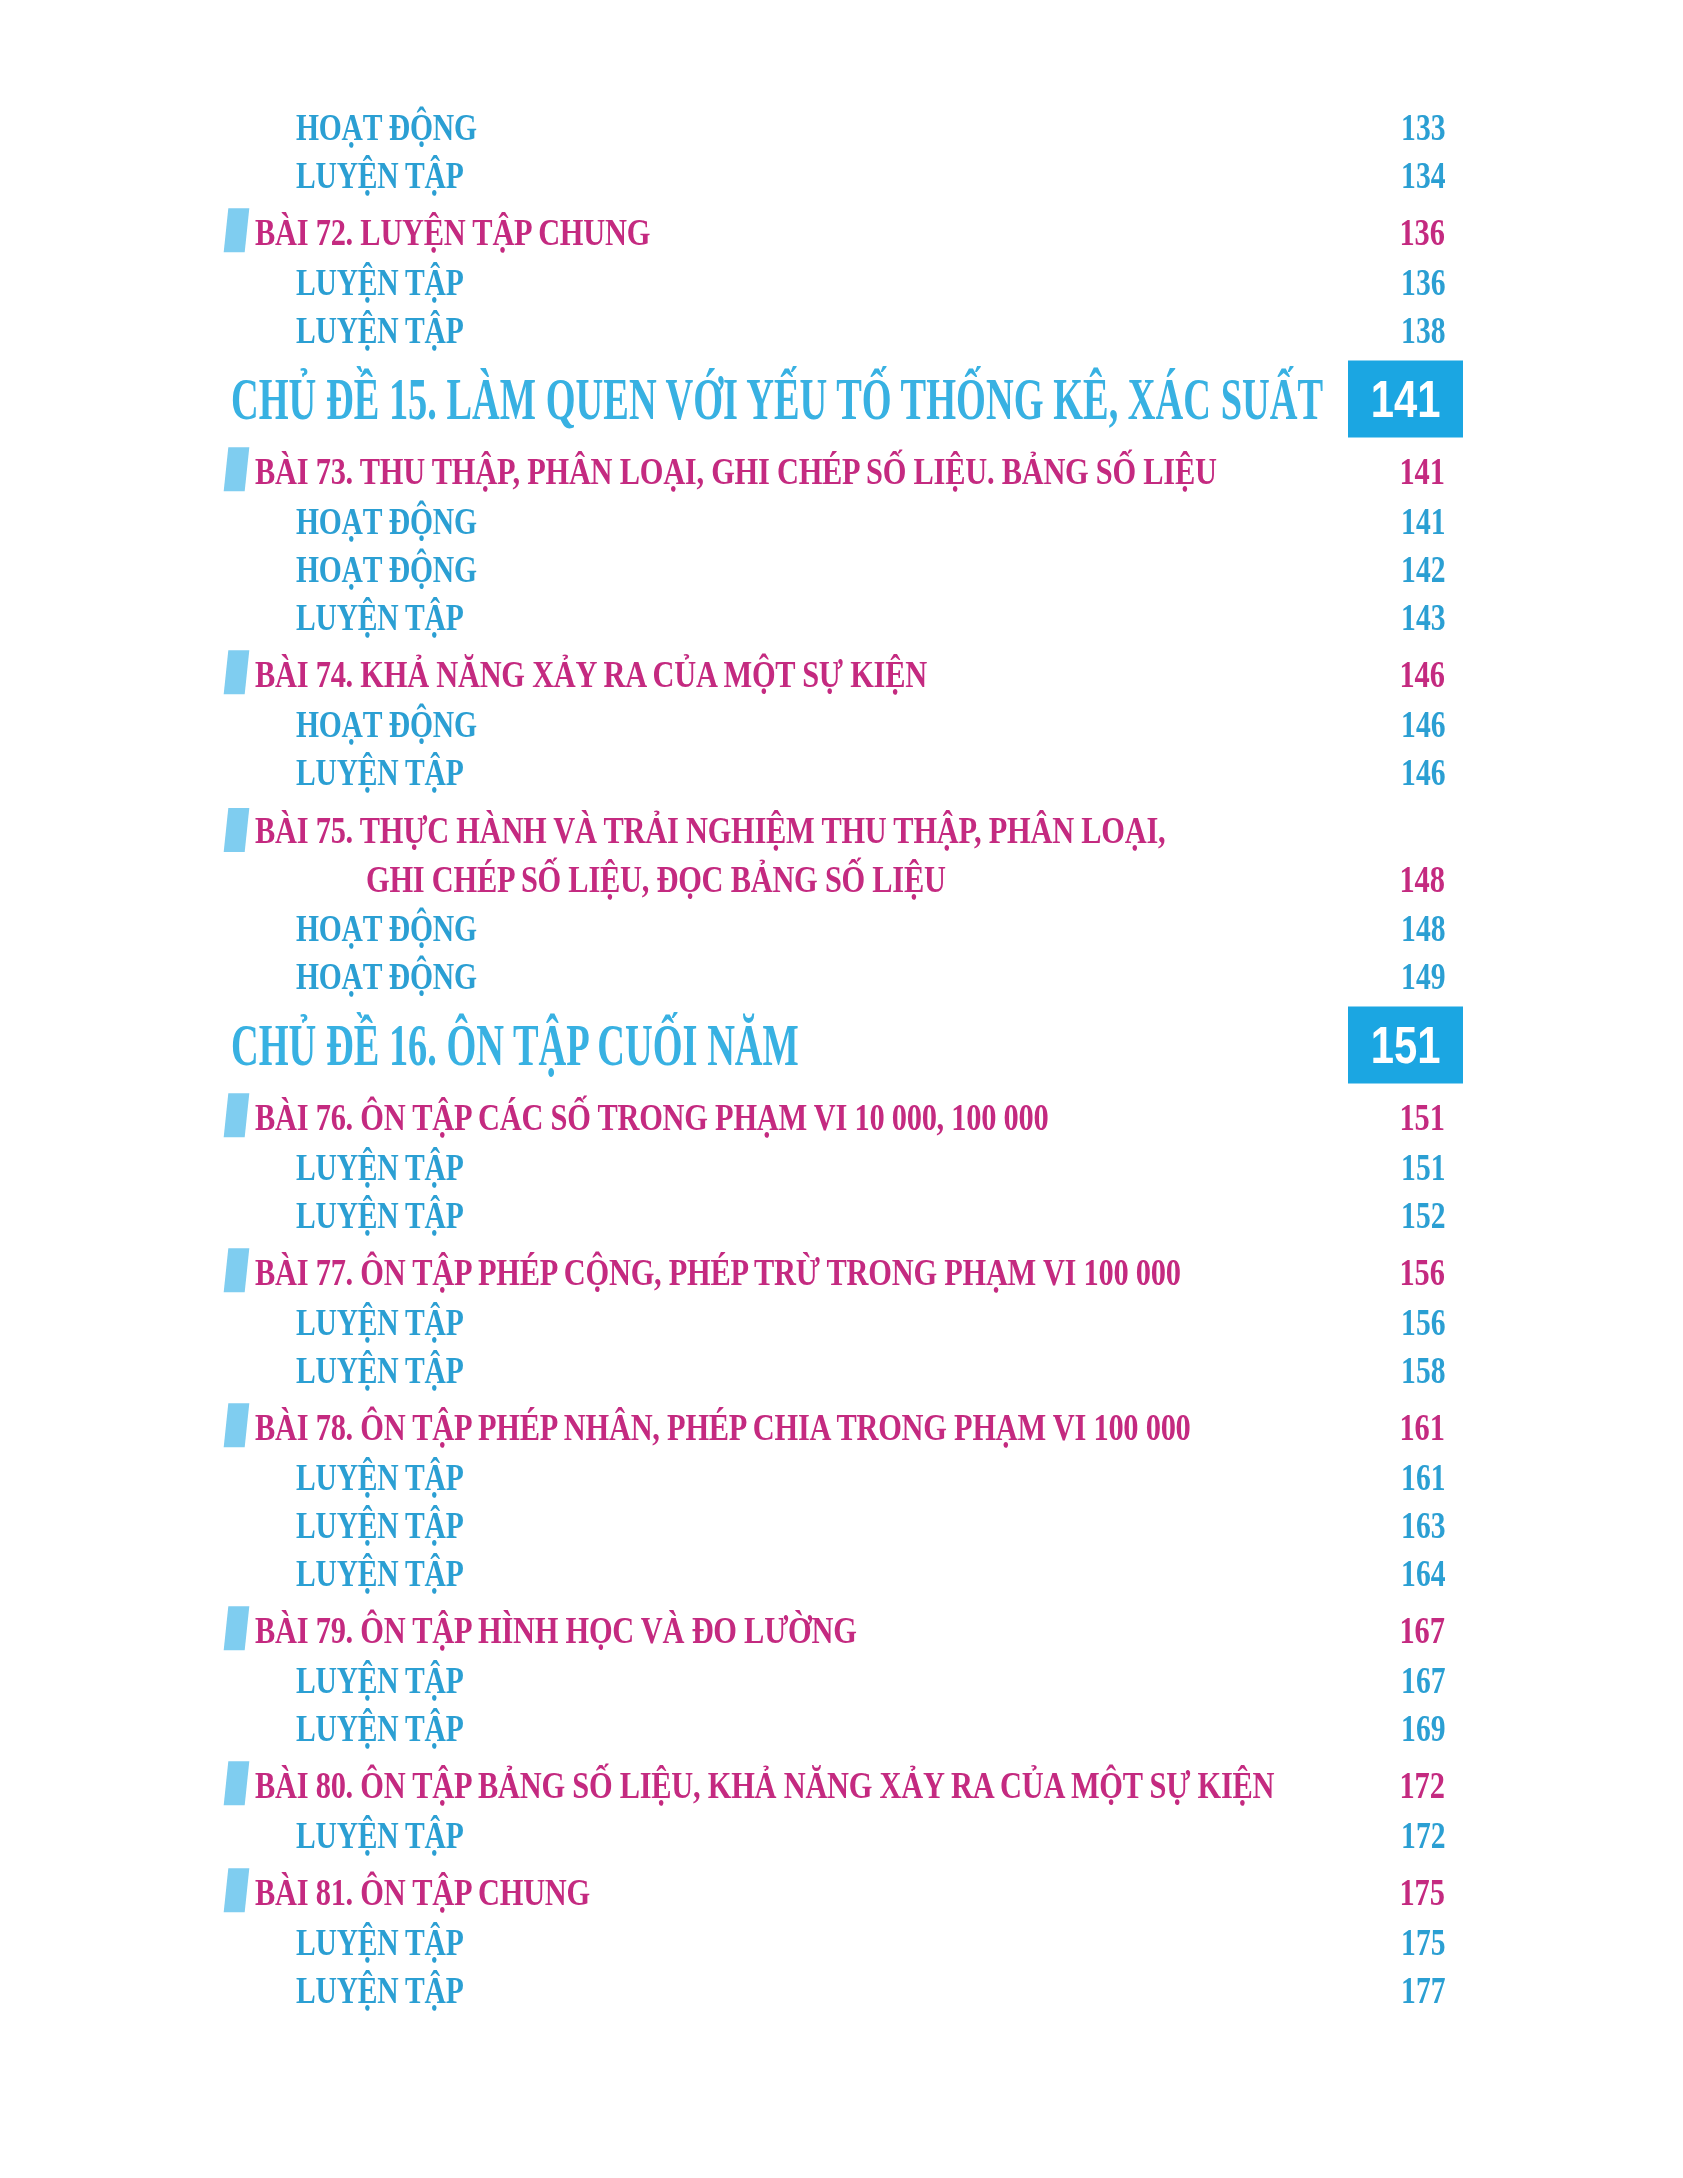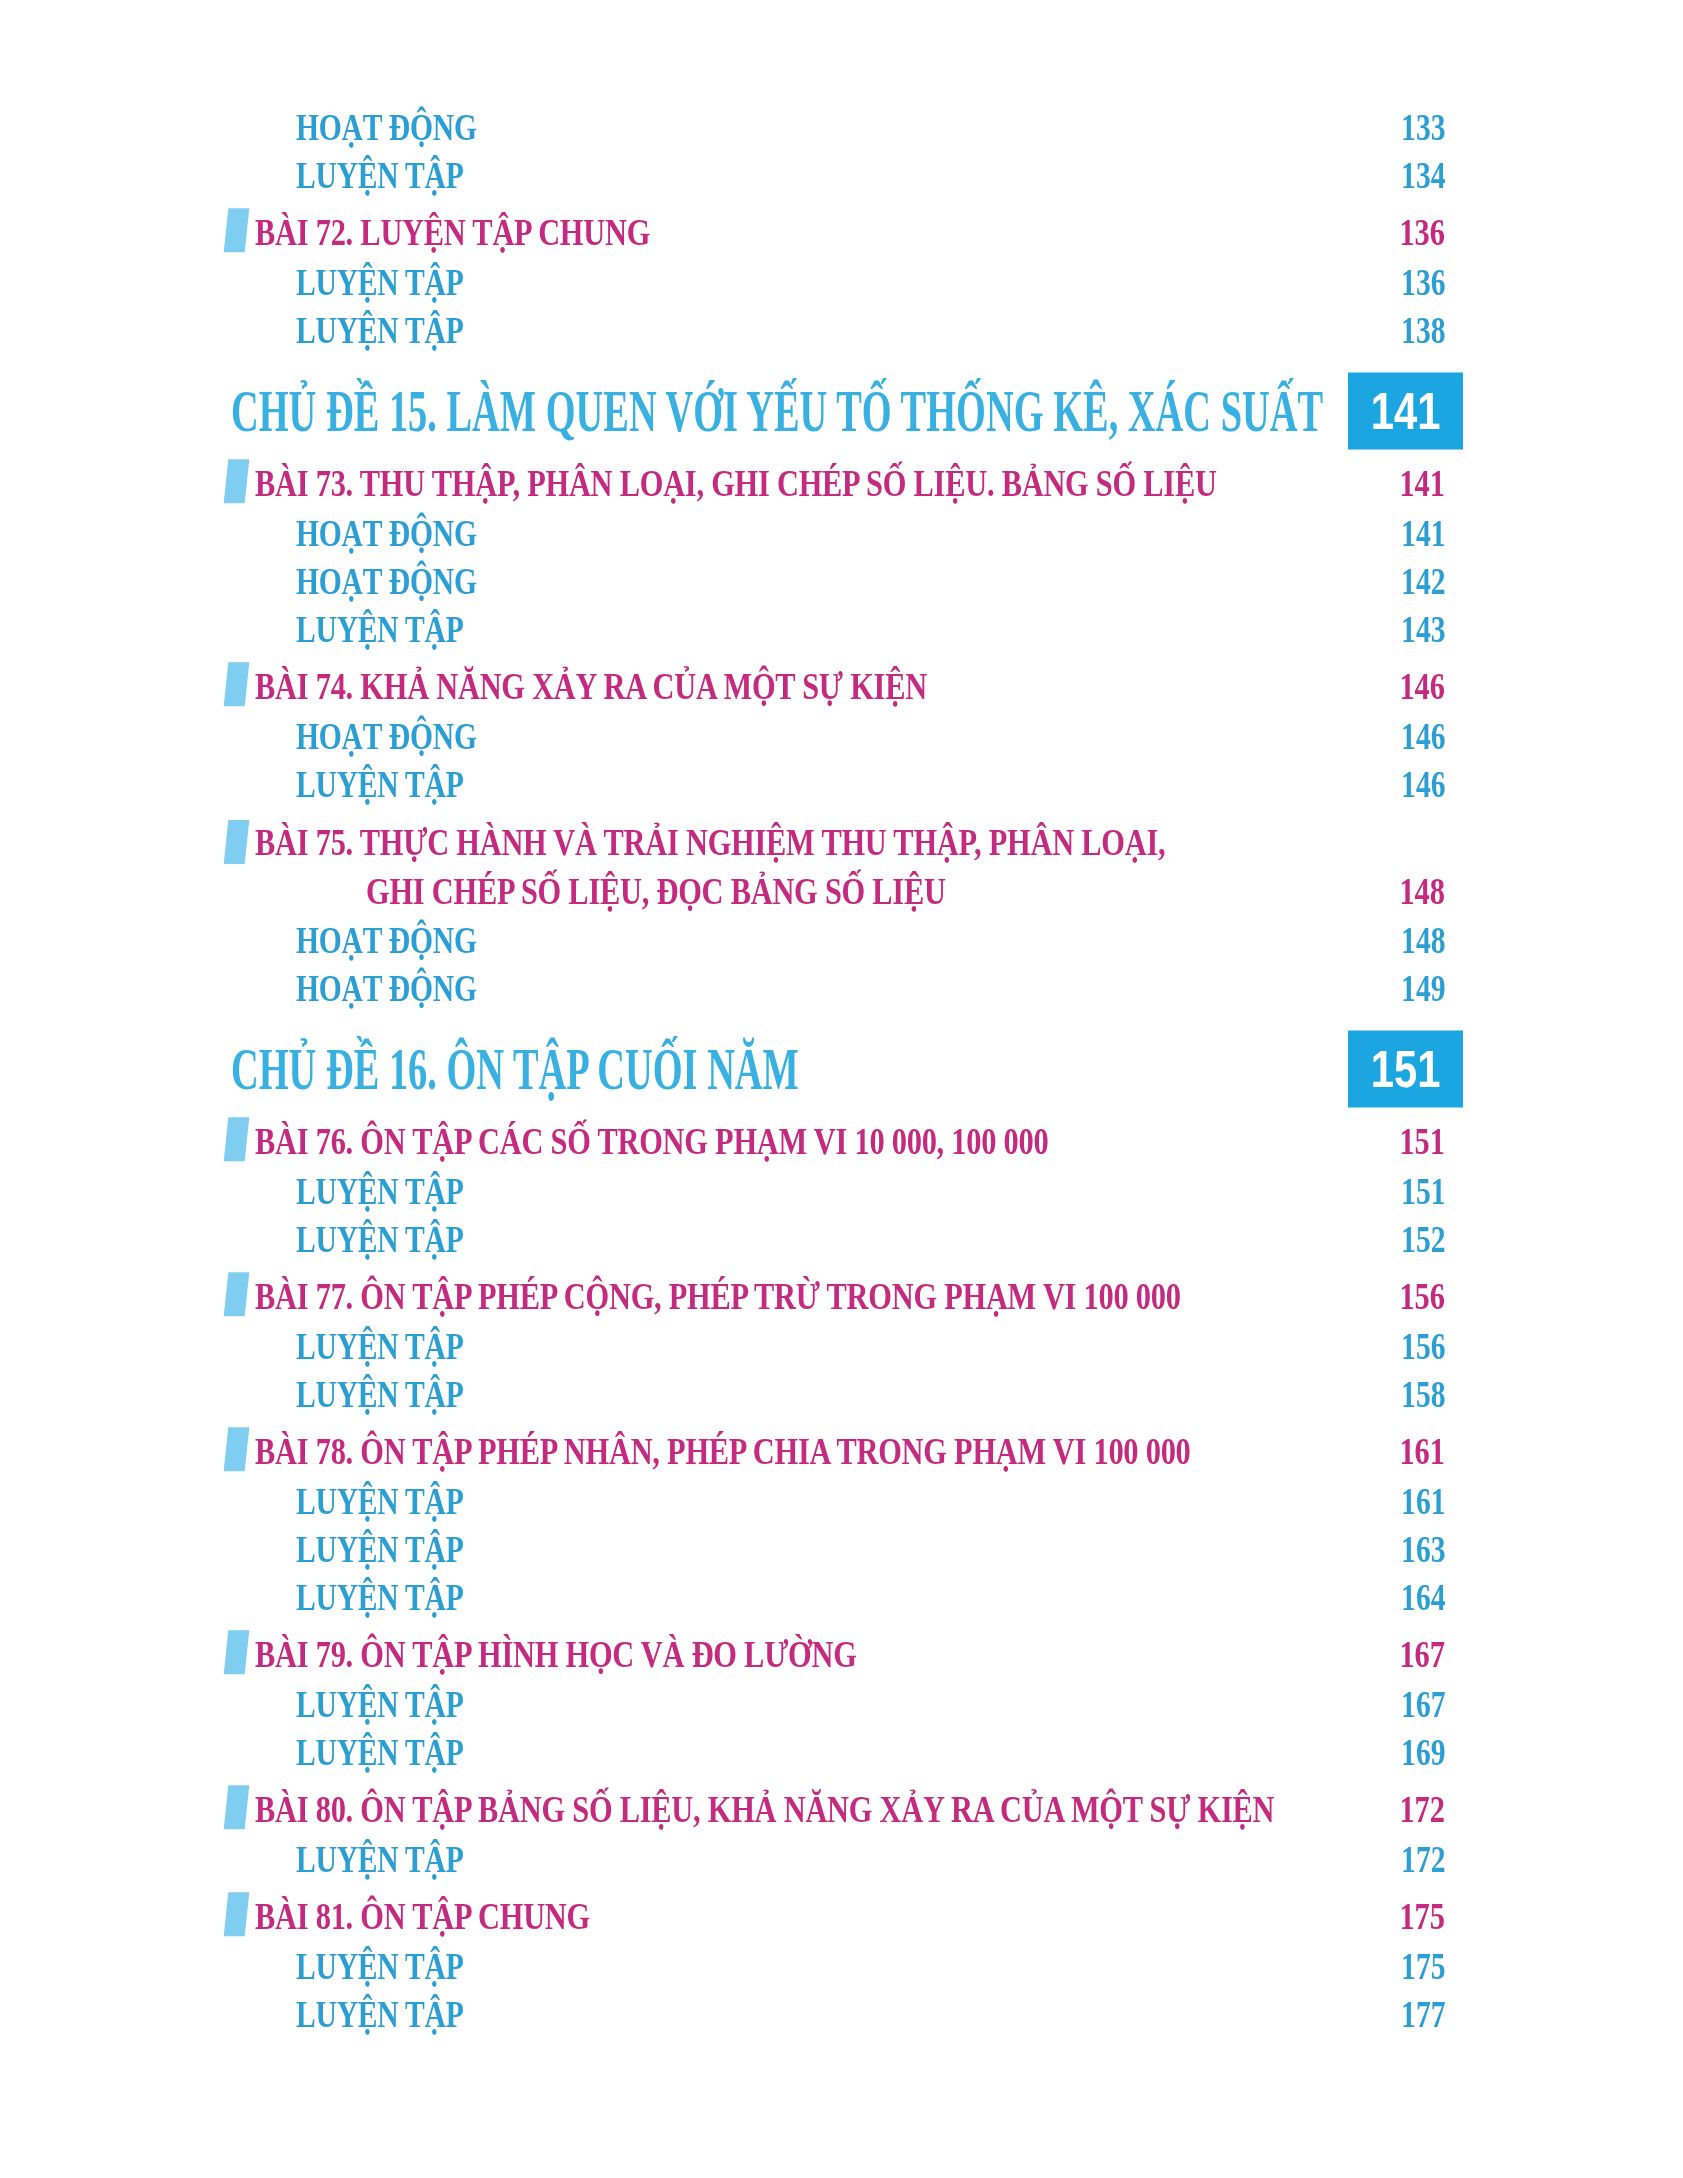--- a/index.html
+++ b/index.html
@@ -53,21 +53,21 @@
     background:var(--bullet-blue);
   }
   
   .row.lesson.two-line{height:97px;}
   .row.lesson.two-line .bullet{top:25px;transform:translateY(-50%) skewX(-6deg);}
   .row.lesson.two-line .label.l1{top:25px;transform:translateY(-50%) scaleX(0.8);}
   .row.lesson.two-line .label.l2{top:74px;left:366px;transform:translateY(-50%) scaleX(0.8);}
   .row.lesson.two-line .pagenum{top:74px;transform:translateY(-50%) scaleX(0.8);}
   .row.lesson .label.l2:empty{display:none;}
   
-  .row.chapter{height:77px;margin-top:18px;margin-bottom:10px;}
+  .row.chapter{height:77px;margin-top:6px;margin-bottom:10px;}
   .row.chapter .label{
     left:231px;font-size:60px;color:var(--chapter-blue);
     transform:translateY(-50%) scaleX(0.64);
     letter-spacing:0;
   }
   .row.chapter .page-badge{
     position:absolute;right:220px;top:50%;
     transform:translateY(-50%);
     width:115px;height:77px;
     background:var(--box-blue);

